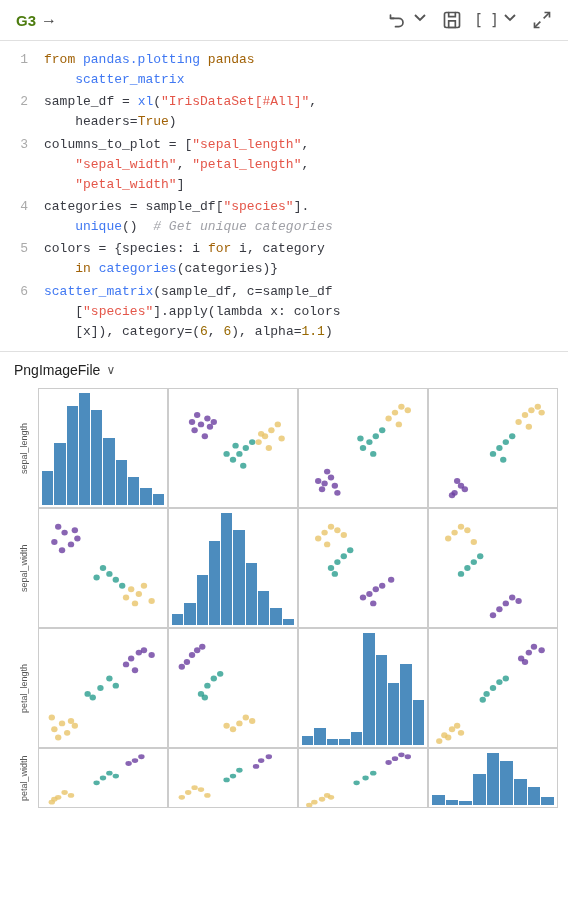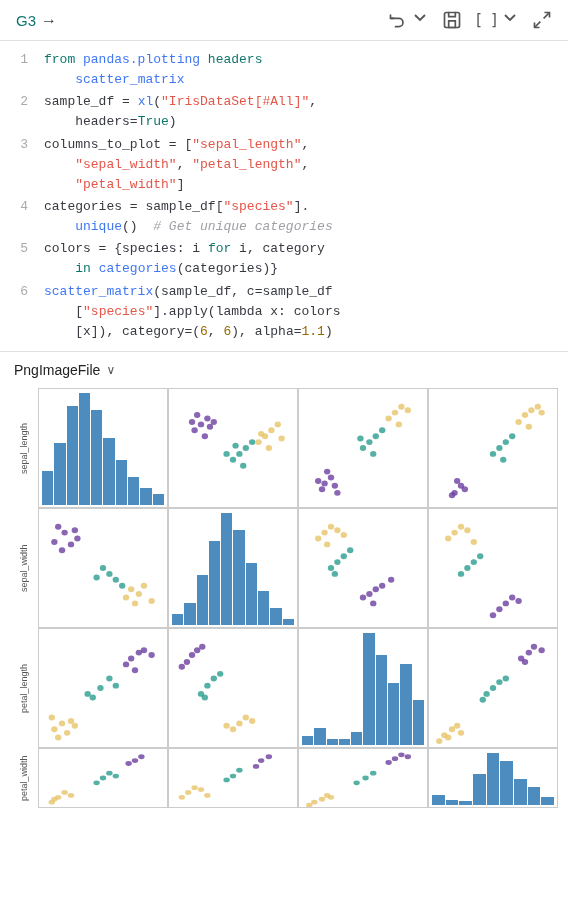--- a/index.html
+++ b/index.html
@@ -21,22 +21,22 @@
       background: #fff;
     }
     .header-left {
       display: flex;
       align-items: center;
       gap: 8px;
     }
     .header-title {
       font-family: Arial, sans-serif;
       font-size: 15px;
-      font-weight: 400;
-      color: #0f766e;
+      font-weight: 700;
+      color: #4d7c0f;
     }
     .header-arrow {
       font-size: 16px;
       color: #444;
     }
     .header-right {
       display: flex;
       align-items: center;
       gap: 12px;
     }
@@ -75,21 +75,21 @@
       user-select: none;
       font-size: 13px;
     }
     .code-content {
       flex: 1;
       white-space: pre-wrap;
       word-break: break-all;
     }
 
     
-    .kw { color: #0f766e; } 
+    .kw { color: #a16207; } 
     .fn { color: #4078f2; } 
     .str { color: #e45649; } 
     .num { color: #986801; } 
     .var { color: #383a42; } 
     .com { color: #a0a1a7; font-style: italic; } 
     .op { color: #383a42; } 
 
     
     .output-header {
       display: flex;
@@ -197,21 +197,21 @@
           <line x1="3" y1="21" x2="10" y2="14"></line>
       </svg>
     </span>
   </div>
 </div>
 
 <div class="code-area">
 
   <div class="code-line">
     <span class="line-num">1</span>
-    <span class="code-content"><span class="kw">from </span><span class="fn">pandas.plotting</span><span class="kw"> headers</span>
+    <span class="code-content"><span class="kw">from </span><span class="fn">pandas.plotting</span><span class="kw"> pandas</span>
     <span class="fn">scatter_matrix</span></span>
   </div>
 
   <div class="code-line">
     <span class="line-num">2</span>
     <span class="code-content"><span class="var">sample_df</span><span class="op"> = </span><span class="fn">xl</span><span class="op">(</span><span class="str">"IrisDataSet[#All]"</span><span class="op">,</span>
     <span class="var">headers=</span><span class="kw">True</span><span class="op">)</span></span>
   </div>
 
   <div class="code-line">

